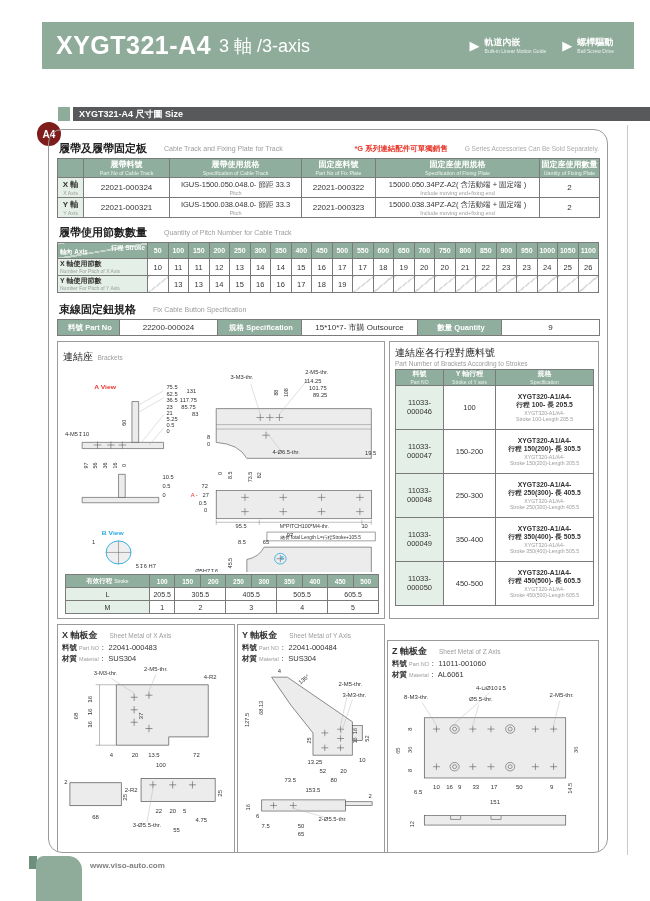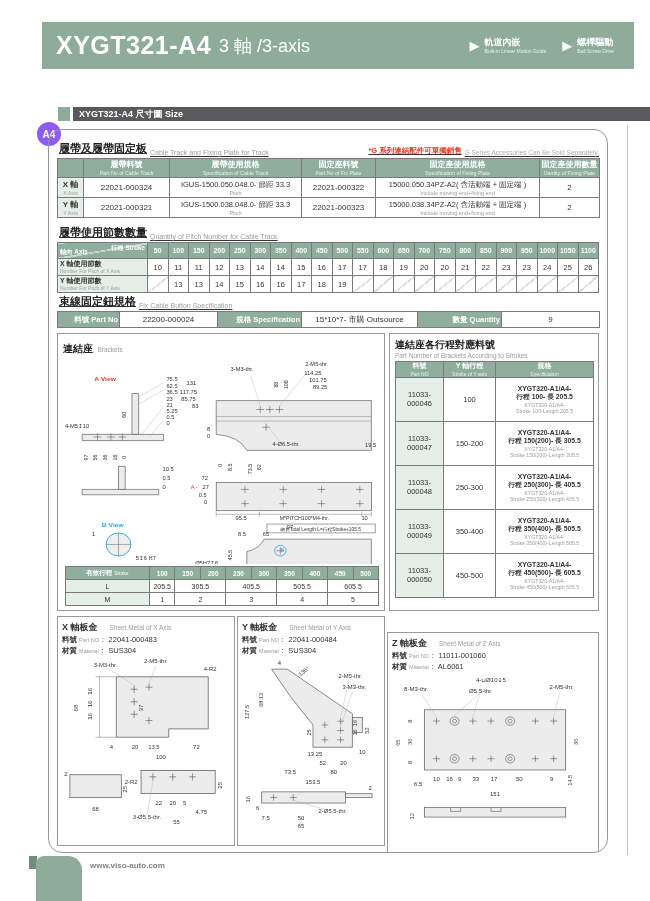--- a/index.html
+++ b/index.html
@@ -18,24 +18,24 @@
   .badge .ben { font-size:5px; color:#e9f2ec; line-height:1.2; }
 
   
   .secbar { position:absolute; left:42px; top:107px; width:592px; height:14px; display:flex;margin-left:16px; }
   .secbar .sq { width:12px; height:14px; background:#8fac9a; margin-right:3px; }
   .secbar .bar { flex:1; background:#58595b; color:#fff; font-size:9px; font-weight:bold; line-height:14px; padding-left:6px; }
 
   
   .container { position:absolute; left:48px; top:129px; width:560px; height:724px; border:1.5px solid #9a9a9a; border-radius:14px; padding:8px 8px; overflow:hidden; }
   .edge-line { position:absolute; left:627px; top:125px; width:1px; height:730px; background:#c9c9c9; }
-  .a4badge { position:absolute; left:35px; top:120px; width:28px; height:28px; border-radius:50%; background:#8b5cf6; border:2px solid #fff; color:#fff; font-size:10px; font-weight:bold; display:flex; align-items:center; justify-content:center; }
-
-  
-  .st { display:flex; align-items:flex-end; gap:3px; margin:3px 0 2px 2px;text-decoration:underline; }
+  .a4badge { position:absolute; left:35px; top:120px; width:28px; height:28px; border-radius:50%; background:#7f1d1d; border:2px solid #fff; color:#fff; font-size:10px; font-weight:bold; display:flex; align-items:center; justify-content:center; }
+
+  
+  .st { display:flex; align-items:center; gap:17px; margin:3px 0 2px 2px; }
   .st .zh { font-size:11px; font-weight:bold; color:#222; }
   .st .en { font-size:7px; color:#9c9c9c; }
   .st .note-red  { font-size:7.5px; color:#e8372c; font-weight:bold; margin-left:auto; }
   .st .note-gray { font-size:6.5px; color:#aaa; }
 
   
   table { border-collapse:collapse; table-layout:fixed; width:542px; }
   td { border:1px solid #7a7a7a; text-align:center; vertical-align:middle; padding:1px 1px; }
   .th { background:#8fae9d; color:#fff; }
   .th .zh { font-size:8px; font-weight:bold; display:block; line-height:1.25; }
@@ -53,28 +53,28 @@
   .pitch .rowlab { text-align:left; padding-left:2px; }
   .pitch .rowlab .zh { font-size:7px; font-weight:bold; display:block; line-height:1.2; }
   .pitch .rowlab .en { font-size:5px; color:#9c9c9c; display:block; line-height:1.1; }
   .corner { position:relative; height:20px; background:linear-gradient(to bottom right,#8fae9d 48.5%,#fff 48.5%,#fff 51.5%,#8fae9d 51.5%); }
   .corner .ct { position:absolute; top:1px; right:2px; font-size:6.3px; color:#fff; font-weight:bold; }
   .corner .cb { position:absolute; bottom:1px; left:2px; font-size:6.3px; color:#fff; font-weight:bold; }
   .diag { background:linear-gradient(to bottom right,#fff 48.5%,#aaa 48.5%,#aaa 51.5%,#fff 51.5%); }
 
   
   .btn-tbl td { height:16px; }
-  .btn-tbl .th { font-size:7.5px; font-weight:bold; text-align:right; padding-left:4px;margin-left:40px; }
+  .btn-tbl .th { font-size:7.5px; font-weight:bold; text-align:center; padding-left:4px;margin-left:40px; }
   .btn-tbl .v { font-size:8px; }
 
   
   .panels { display:flex; gap:4px; margin-top:5px; }
   .panelL { width:328px; height:278px; border:1px solid #9a9a9a; padding:4px 5px; }
   .panelR { width:210px; height:278px; border:1px solid #9a9a9a; padding:4px 5px; }
-  .pt-zh { font-size:10px; font-weight:bold; color:#222; }
+  .pt-zh { font-size:10px; font-weight:normal; color:#222; }
   .pt-en { font-size:6.5px; color:#9c9c9c; }
   .panelR table { width:198px; margin-top:2px; }
   .panelR .th .zh { font-size:7px; }
   .panelR .th .en { font-size:5px; }
   .panelR td { padding:0; }
   .bp-no { font-size:7.5px; overflow-wrap:anywhere; line-height:1.3; }
   .bp-stroke { font-size:7.5px; }
   .bp-spec .m { font-size:6.8px; font-weight:bold; display:block; line-height:1.25; }
   .bp-spec .s { font-size:5.2px; color:#9c9c9c; display:block; line-height:1.2; }
 
@@ -301,21 +301,21 @@
           <td class="diag"></td>
           <td class="diag"></td>
           <td class="diag"></td>
           <td class="diag"></td>
           <td class="diag"></td>
           <td class="diag"></td>
         </tr>
   </tbody>
     </table>
 
-  <div class="st" style="margin-top:1px">
+  <div class="st" style="margin-top:9px">
     <span class="zh">束線固定鈕規格</span>
     <span class="en">Fix Cable Button Specification</span>
   </div>
 
   <table class="btn-tbl">
     <colgroup>
         <col style="width:62px">
         <col style="width:98px">
         <col style="width:84px">
         <col style="width:116px">

